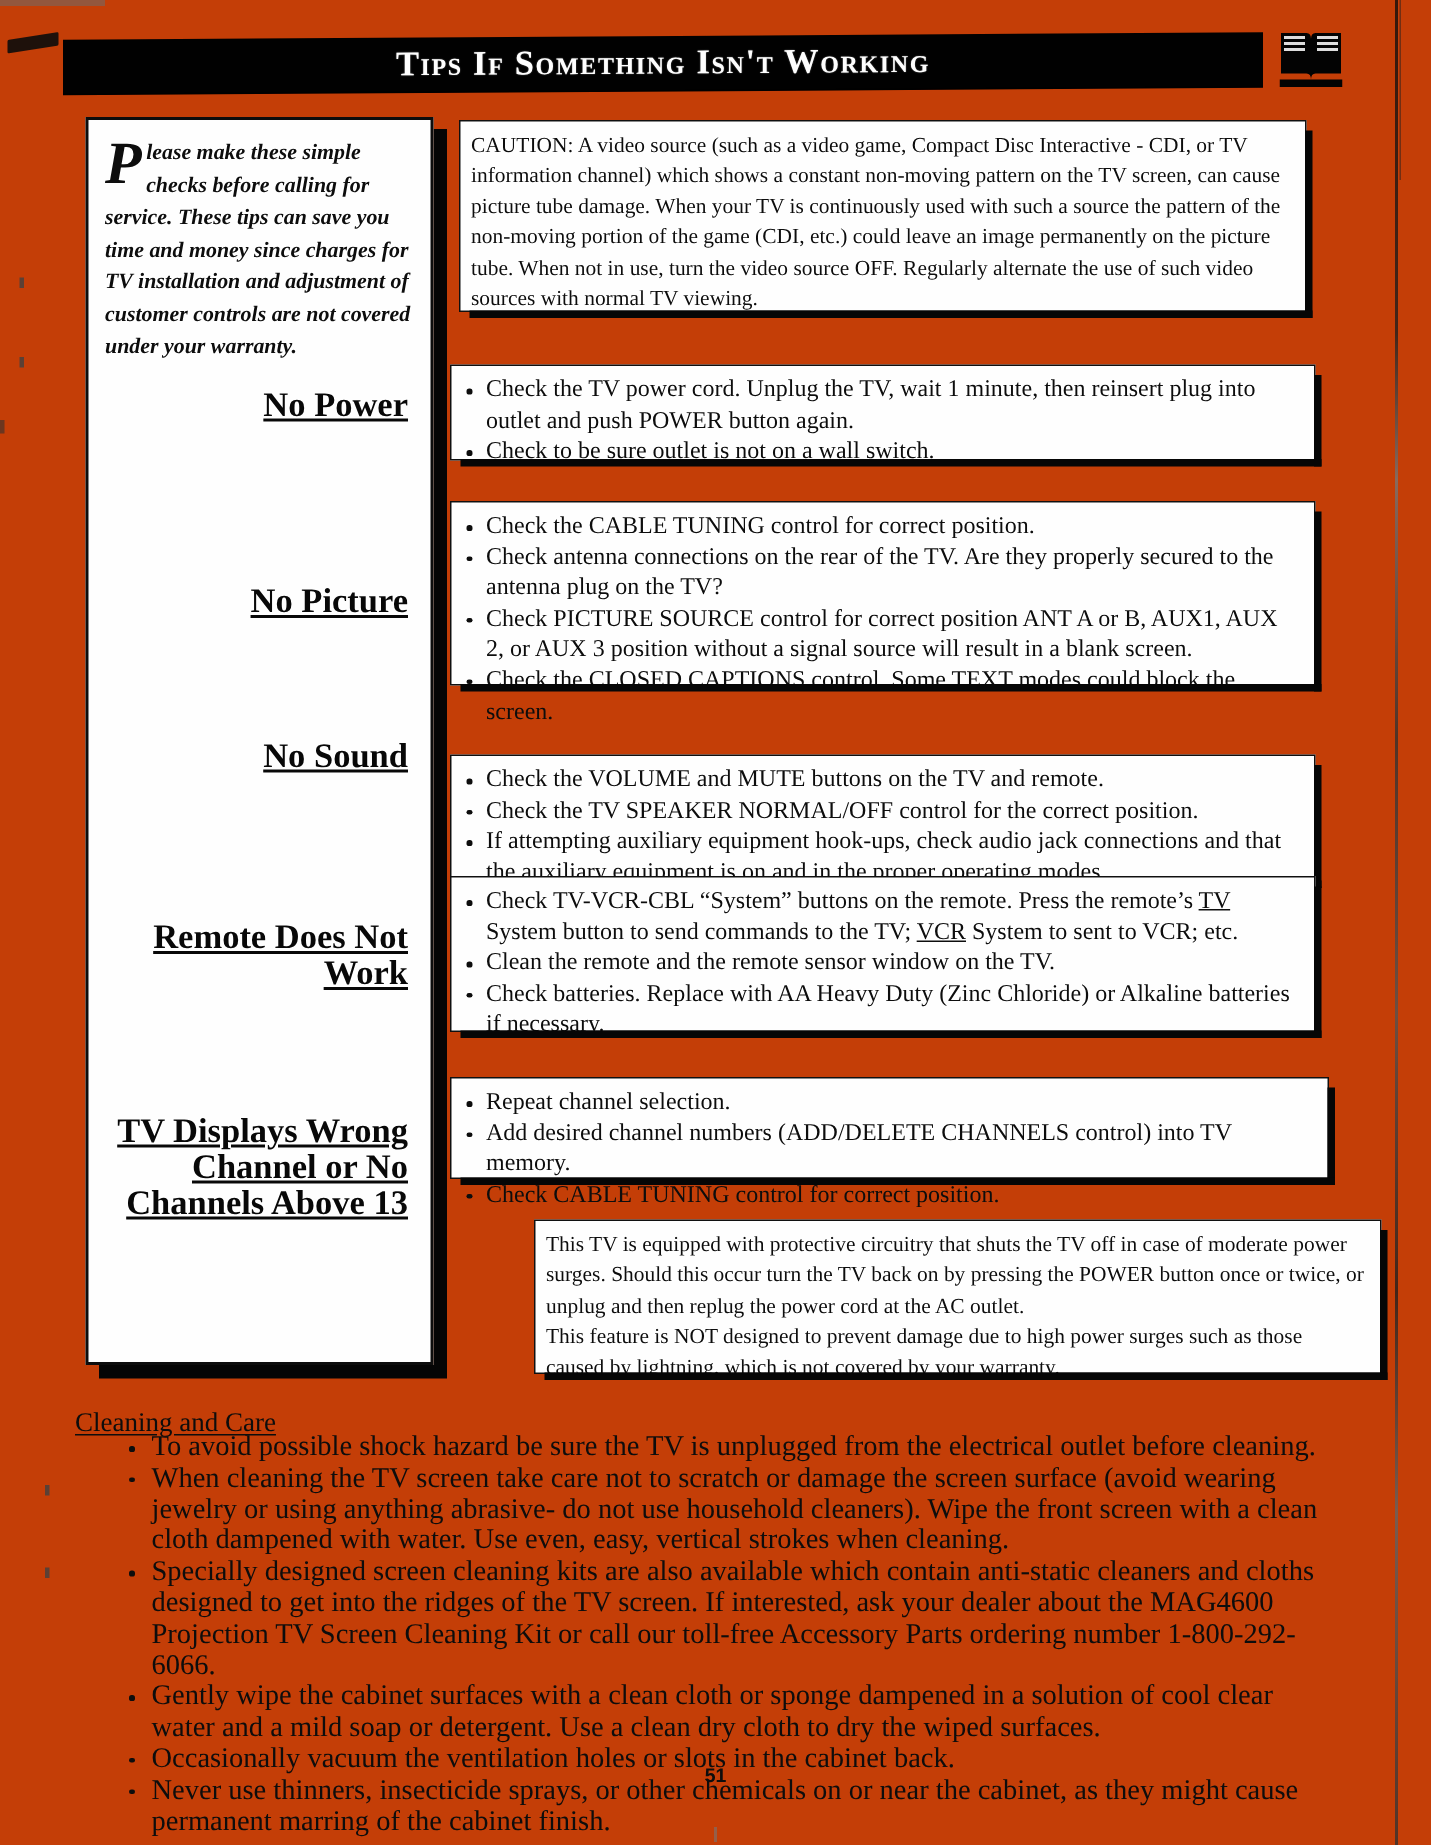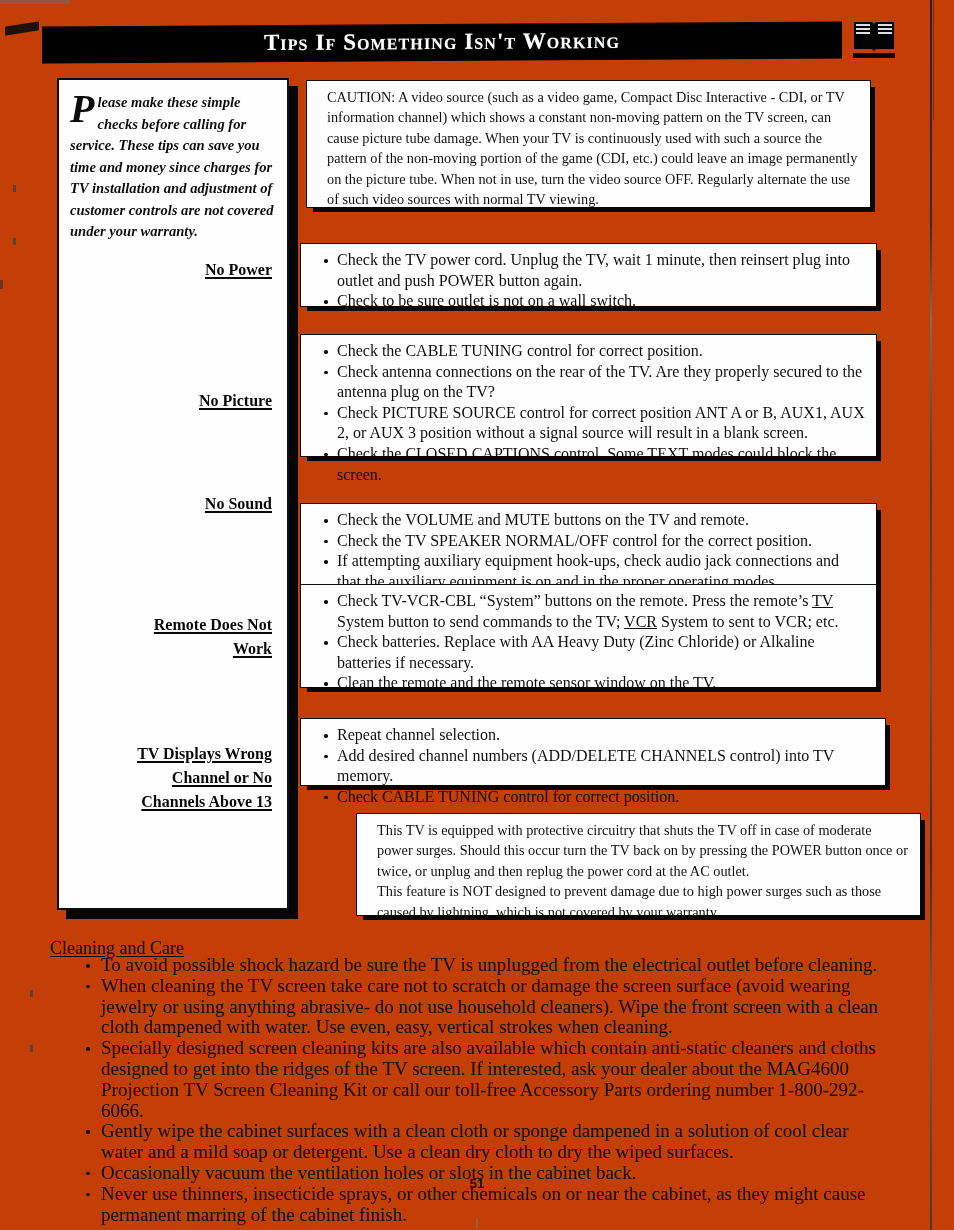--- a/index.html
+++ b/index.html
@@ -147,40 +147,40 @@
     font-style: italic;
     padding: 0 3px 0 0;
     font-family: "Liberation Serif", serif;
   }
 
   
   .sec-label {
     position: absolute;
     font-family: "Liberation Serif", serif;
     font-weight: 700;
-    font-size: 16px;
+    font-size: 23px;
     line-height: 24px;
     color: #0d0d0d;
     text-align: right;
     width: 200px;
     left: 72px;
   }
   .sec-label span.u {
     text-decoration: underline;
     text-underline-offset: 2px;
     text-decoration-thickness: 2px;
   }
 
   
   .rbox {
     position: absolute;
     border: 1.6px solid #141414;
     background: #fff;
     box-sizing: border-box;
-    padding: 6px 10px 7px 20px;
+    padding: 6px 10px 7px 7px;
   }
   .rbox::after {
     content: "";
     position: absolute;
     left: 6px; right: -5px; bottom: -5px;
     height: 5px;
     background: #0b0b0b;
   }
   .rbox::before {
     content: "";
@@ -350,22 +350,22 @@
       <li>Check the TV SPEAKER NORMAL/OFF control for the correct position.</li>
       <li>If attempting auxiliary equipment hook-ups, check audio jack connections and that the auxiliary equipment is on and in the proper operating modes.</li>
     </ul>
   </div>
 
   <div class="rbox" style="left:300px; top:584px; width:577px; height:104px;">
     <ul>
       <li>
         <span>Check TV-VCR-CBL “System” buttons on the remote. Press the remote’s </span><span class="u">TV</span><span> System button to send commands to the TV; </span><span class="u">VCR</span><span> System to sent to VCR; etc.</span>
       </li>
+      <li>Clean the remote and the remote sensor window on the TV.</li>
       <li>Check batteries.  Replace with AA Heavy Duty (Zinc Chloride) or Alkaline batteries if necessary.</li>
-      <li>Clean the remote and the remote sensor window on the TV.</li>
     </ul>
   </div>
 
   <div class="rbox" style="left:300px; top:718px; width:586px; height:68px;">
     <ul>
       <li>Repeat channel selection.</li>
       <li>Add desired channel numbers (ADD/DELETE CHANNELS control) into TV memory.</li>
       <li>Check CABLE TUNING control for correct position.</li>
     </ul>
   </div>

